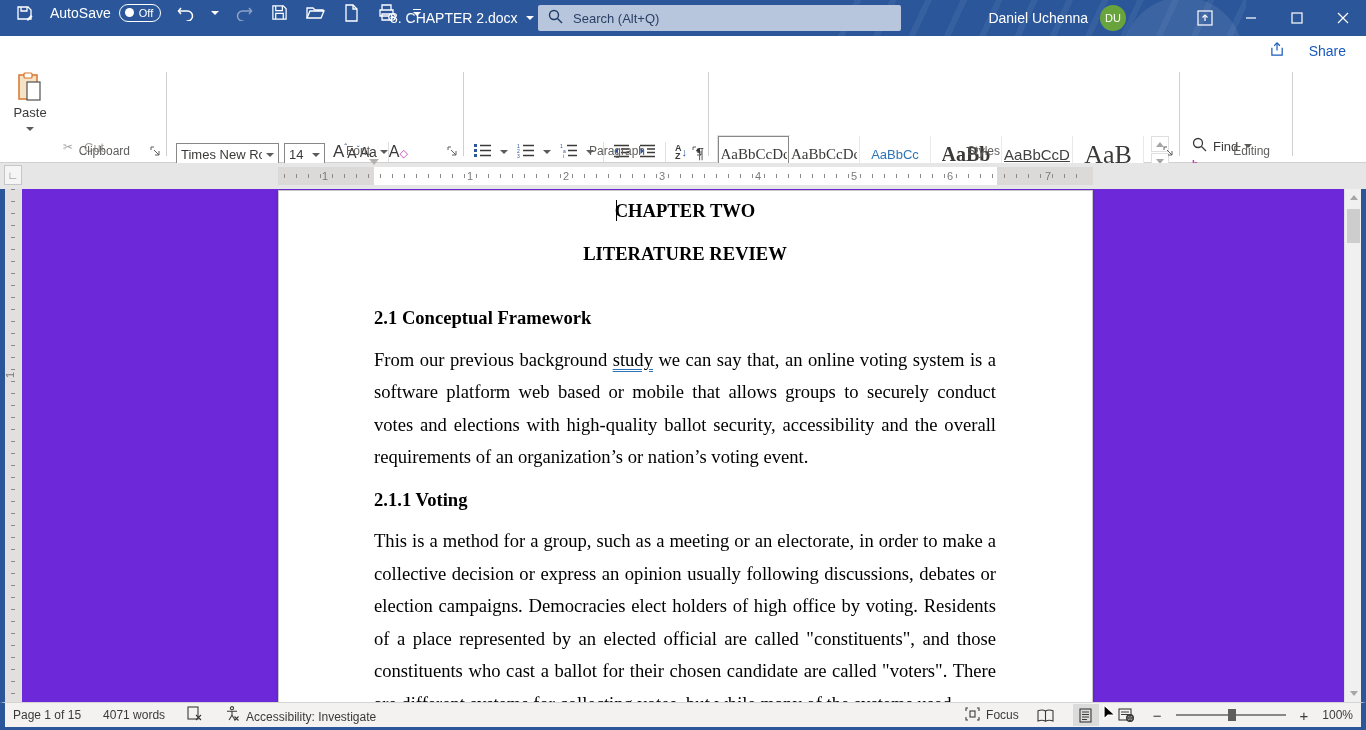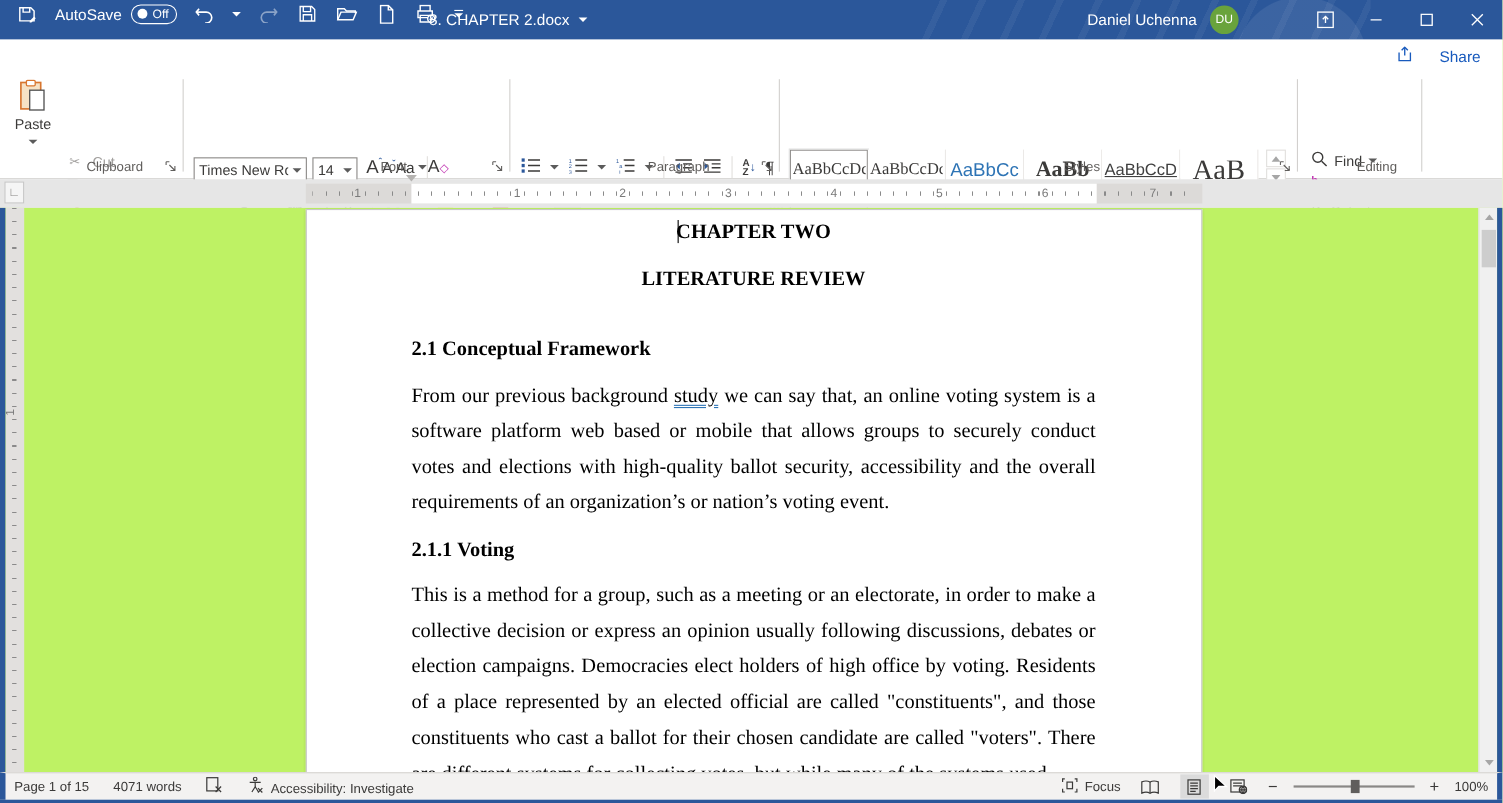--- a/index.html
+++ b/index.html
@@ -62,21 +62,21 @@
   .tabsel { position:absolute; left:4px; top:2px; width:18px; height:20px; background:#f5f5f5; border:1px solid #c6c6c6; color:#8a8886; font-size:11px; display:flex; align-items:center; justify-content:center; }
   .hruler { position:absolute; top:4px; height:18px; background:#dcdad8; }
   .hruler .white { position:absolute; top:0; height:18px; background:#fff; }
   .ticks { position:absolute; top:7px; height:4px; background:repeating-linear-gradient(to right,#8a8a8a 0 1px,transparent 1px 12px); }
   .rnum { position:absolute; top:3px; font-size:11px; color:#7a7a7a; }
   .tri-down { width:0;height:0;border-left:5px solid transparent;border-right:5px solid transparent;border-top:6px solid #b5b3b1; }
   .tri-up { width:0;height:0;border-left:5px solid transparent;border-right:5px solid transparent;border-bottom:6px solid #b5b3b1; }
   .ind-box { width:10px;height:4px;background:#b5b3b1; }
 
   
-  .docwrap { position:absolute; left:0; top:189px; width:1366px; height:513px; background:#bef264; overflow:hidden; border-left:5px solid #2b579a; border-right:5px solid #2b579a; }
+  .docwrap { position:absolute; left:0; top:189px; width:1366px; height:513px; background:#6d28d9; overflow:hidden; border-left:5px solid #2b579a; border-right:5px solid #2b579a; }
   .vruler { position:absolute; left:0px; top:0; width:17px; height:513px; background:#e2e0de;
      background-image:repeating-linear-gradient(to bottom,#8a8a8a 0 1px,transparent 1px 12px); background-size:4px 100%; background-position:6px 0; background-repeat:no-repeat; }
   .vnum { position:absolute; left:2px; top:180px; font-size:11px; color:#7a7a7a; transform:rotate(-90deg); }
   .page { position:absolute; left:273px; top:1px; width:815px; height:560px; background:#fff; border:1px solid #c8c8c8; box-shadow:0 1px 3px rgba(0,0,0,.18); padding:4px 96px 0 95px; }
   .doc { font-family:"Liberation Serif", serif; font-size:18.6px; color:#000; }
   .doc .center { text-align:center; font-weight:bold; line-height:32.5px; }
   .doc h2, .doc h3 { font-size:18.6px; font-weight:bold; line-height:32.5px; }
   .doc p { text-align:justify; line-height:32.5px; font-weight:normal; }
   .marked { text-decoration:underline; text-decoration-style:double; text-decoration-color:#2e74b5; text-underline-offset:3px; }
   .textcaret { position:absolute; left:337px; top:9px; width:1px; height:21px; background:#000; }
@@ -162,20 +162,29 @@
       <span style="width:8px;height:1.5px;background:#fff;"></span>
         <span class="caret-w"></span>
     </span>
   </div>
 
   <div class="doc-title">
     <span>8. CHAPTER 2.docx</span>
     <span class="caret-w"></span>
   </div>
 
+  <div class="searchbox">
+    <span>
+      <svg width="15" height="15" viewBox="0 0 15 15" fill="none" stroke="#1f3a63" stroke-width="1.4">
+          <circle cx="6" cy="6" r="4.5"></circle>
+          <path d="M9.5 9.5 14 14"></path>
+        </svg>
+    </span>
+    <input type="text" placeholder="Search (Alt+Q)" style="">
+  </div>
 
   <div class="user">
     <span>Daniel Uchenna</span>
     <span class="avatar">DU</span>
   </div>
 
   <div class="winbtns">
     <span class="winbtn">
       <svg width="16" height="16" viewBox="0 0 16 16" fill="none" stroke="#fff" stroke-width="1.2">
           <rect x="1" y="1" width="14" height="14"></rect>
@@ -423,21 +432,21 @@
   <div class="abs" style="left:718px;top:70px;display:flex;">
     <div class="stylecard selected">
       <div class="prev" style="font-family:'Liberation Serif',serif;">AaBbCcDc</div>
       <div class="sname">¶ Normal</div>
     </div>
     <div class="stylecard">
       <div class="prev" style="font-family:'Liberation Serif',serif;">AaBbCcDc</div>
       <div class="sname">¶ No Spac...</div>
     </div>
     <div class="stylecard">
-      <div class="prev" style="color:#2e74b5;font-size:17px;">AaBbCc</div>
+      <div class="prev" style="color:#2e74b5;font-size:13px;">AaBbCc</div>
       <div class="sname">Heading 1</div>
     </div>
     <div class="stylecard">
       <div class="prev" style="font-family:'Liberation Serif',serif;font-weight:bold;font-size:20px;">AaBb</div>
       <div class="sname">Heading 2</div>
     </div>
     <div class="stylecard">
       <div class="prev" style="color:#404040;text-decoration:underline;">AaBbCcD</div>
       <div class="sname">Heading 3</div>
     </div>

